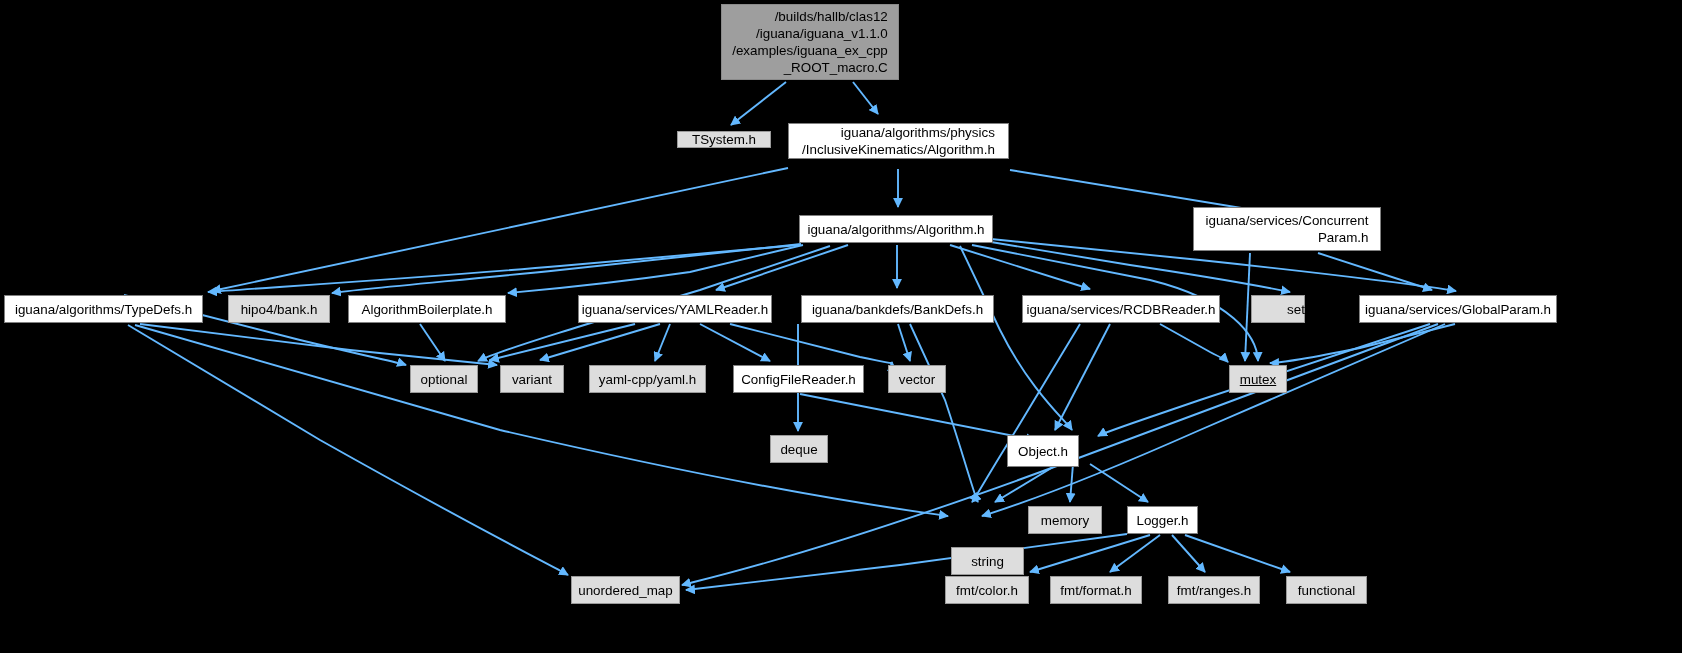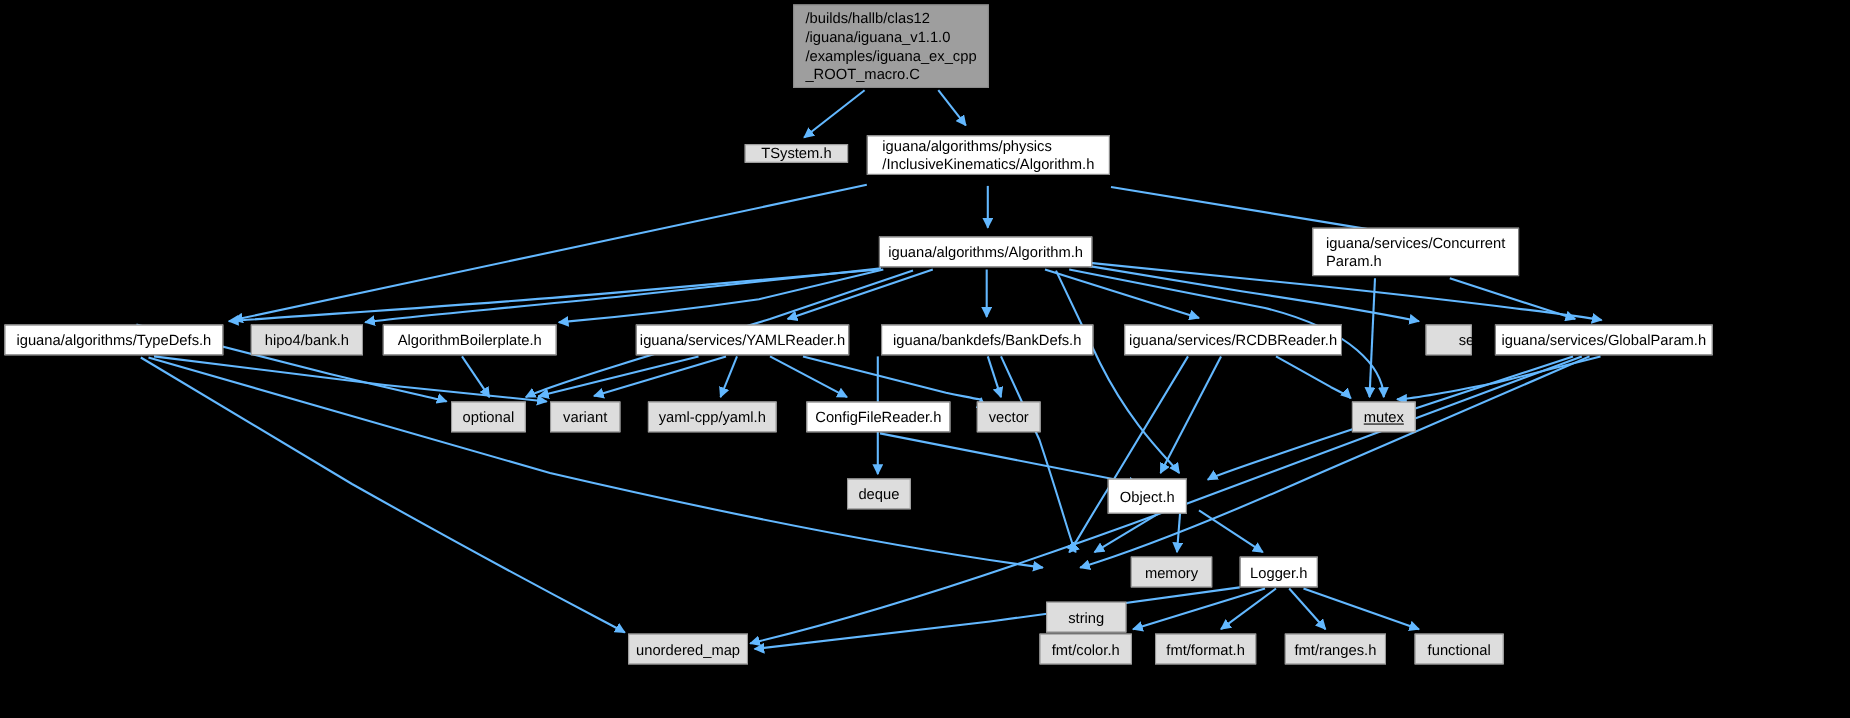--- a/index.html
+++ b/index.html
@@ -21,21 +21,21 @@
     top: 0;
     width: 1682px;
     height: 653px;
   }
   .node {
     position: absolute;
     box-sizing: border-box;
     display: flex;
     align-items: center;
     justify-content: center;
-    text-align: left;
+    text-align: right;
     color: #000000;
     font-size: 13.4px;
     line-height: 17px;
     white-space: pre;
     border: 1px solid #808080;
     background: #ffffff;
     z-index: 5;
   }
   .node.sys {
     background: #dddddd;
@@ -120,21 +120,21 @@
 /InclusiveKinematics/Algorithm.h</span></div>
       <div class="node" style="left: 799px; top: 215px; width: 194px; height: 28px;"><span class="node-label">iguana/algorithms/Algorithm.h</span></div>
       <div class="node" style="left: 1193px; top: 207px; width: 188px; height: 44px;"><span class="node-label">iguana/services/Concurrent
 Param.h</span></div>
       <div class="node" style="left: 4px; top: 295px; width: 199px; height: 28px;"><span class="node-label">iguana/algorithms/TypeDefs.h</span></div>
       <div class="node sys" style="left: 228px; top: 295px; width: 102px; height: 28px;"><span class="node-label">hipo4/bank.h</span></div>
       <div class="node" style="left: 348px; top: 295px; width: 158px; height: 28px;"><span class="node-label">AlgorithmBoilerplate.h</span></div>
       <div class="node" style="left: 578px; top: 295px; width: 194px; height: 28px;"><span class="node-label">iguana/services/YAMLReader.h</span></div>
       <div class="node" style="left: 801px; top: 295px; width: 193px; height: 28px;"><span class="node-label">iguana/bankdefs/BankDefs.h</span></div>
       <div class="node" style="left: 1022px; top: 295px; width: 198px; height: 28px;"><span class="node-label">iguana/services/RCDBReader.h</span></div>
-      <div class="node sys" style="left: 1296px; top: 295px; width: 42px; height: 28px; padding-left: 36px;"><span class="node-label">set</span></div>
+      <div class="node sys" style="left: 1251px; top: 295px; width: 54px; height: 28px; padding-left: 36px;"><span class="node-label">set</span></div>
       <div class="node" style="left: 1359px; top: 295px; width: 198px; height: 28px;"><span class="node-label">iguana/services/GlobalParam.h</span></div>
       <div class="node sys" style="left: 410px; top: 365px; width: 68px; height: 28px;"><span class="node-label">optional</span></div>
       <div class="node sys" style="left: 500px; top: 365px; width: 64px; height: 28px;"><span class="node-label">variant</span></div>
       <div class="node sys" style="left: 589px; top: 365px; width: 117px; height: 28px;"><span class="node-label">yaml-cpp/yaml.h</span></div>
       <div class="node" style="left: 733px; top: 365px; width: 131px; height: 28px;"><span class="node-label">ConfigFileReader.h</span></div>
       <div class="node sys" style="left: 888px; top: 365px; width: 58px; height: 28px;"><span class="node-label">vector</span></div>
       <div class="node sys" style="left: 1229px; top: 365px; width: 58px; height: 28px; text-decoration: underline;"><span class="node-label">mutex</span></div>
       <div class="node sys" style="left: 770px; top: 435px; width: 58px; height: 28px;"><span class="node-label">deque</span></div>
       <div class="node" style="left: 1007px; top: 435px; width: 72px; height: 32px;"><span class="node-label">Object.h</span></div>
       <div class="node sys" style="left: 951px; top: 506px; width: 73px; height: 28px; margin-top: 41px;"><span class="node-label">string</span></div>

